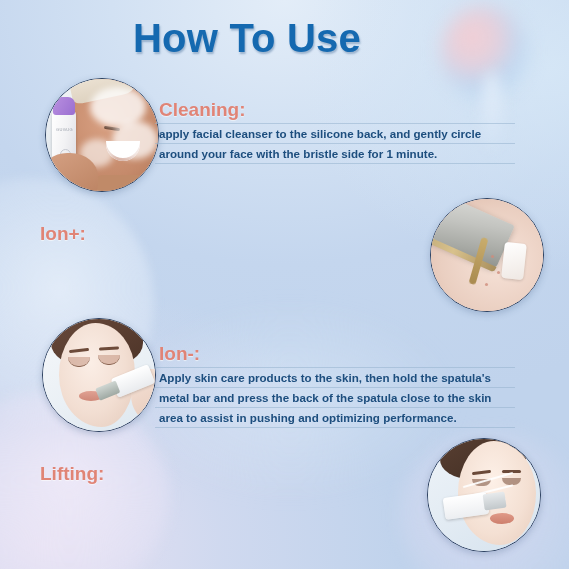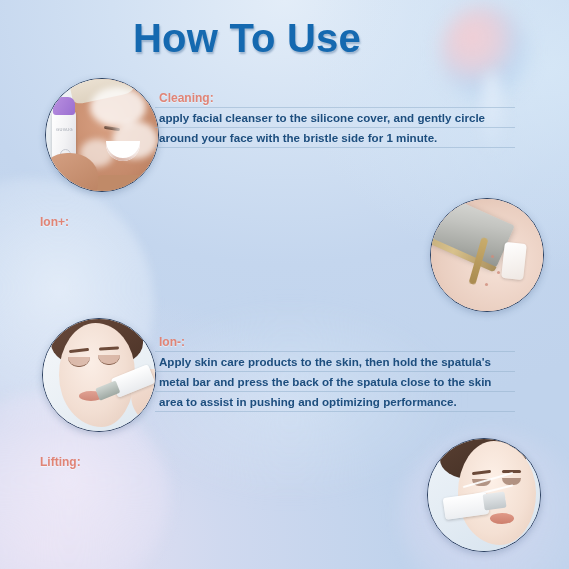--- a/index.html
+++ b/index.html
@@ -143,23 +143,23 @@
   .p4 .dev .tip{position:absolute;left:40px;top:2px;width:22px;height:16px;border-radius:2px;
     background:linear-gradient(180deg,#e7eaec,#c2c8cb);}
   .p4 .arrow{position:absolute;height:2px;background:rgba(255,255,255,.9);border-radius:2px;filter:blur(.3px);}
   .p4 .a1{left:34px;top:40px;width:52px;transform:rotate(-16deg);}
   .p4 .a2{left:30px;top:52px;width:56px;transform:rotate(-14deg);}
   .p4 .a3{left:28px;top:64px;width:50px;transform:rotate(-11deg);}
 
   
   .block{position:absolute;}
   .heading{
-    font-size:12px;font-weight:bold;color:#e08476;
+    font-size:19px;font-weight:bold;color:#e08476;
     text-shadow:0 1px 1px rgba(255,255,255,.6);
-    margin:4px 0 2px 4px;line-height:1.1;
+    margin:12px 0 2px 4px;line-height:1.1;
   }
   .lines{position:relative;}
   .line{
     position:relative;font-size:11.6px;line-height:19px;height:19px;
     color:#1d4e7e;font-weight:600;white-space:nowrap;
     padding-left:4px;
     border-top:1px solid rgba(150,178,206,.55);
   }
   .line:last-child{border-bottom:1px solid rgba(150,178,206,.55);}
 
@@ -237,21 +237,21 @@
     <div class="arrow a2"></div>
     <div class="arrow a3"></div>
     <div class="dev">
         <div class="tip"></div>
       </div>
   </div>
 
   <div class="block b1">
     <div class="heading">Cleaning:</div>
     <div class="lines">
-      <div class="line">apply facial cleanser to the silicone cover, and gently circle</div>
+      <div class="line">apply facial cleanser to the silicone back, and gently circle</div>
       <div class="line">around your face with the bristle side for 1 minute.</div>
     </div>
   </div>
 
   <div class="block b2">
     <div class="heading">Ion+:</div>
   </div>
 
   <div class="block b3">
     <div class="heading">Ion-:</div>

